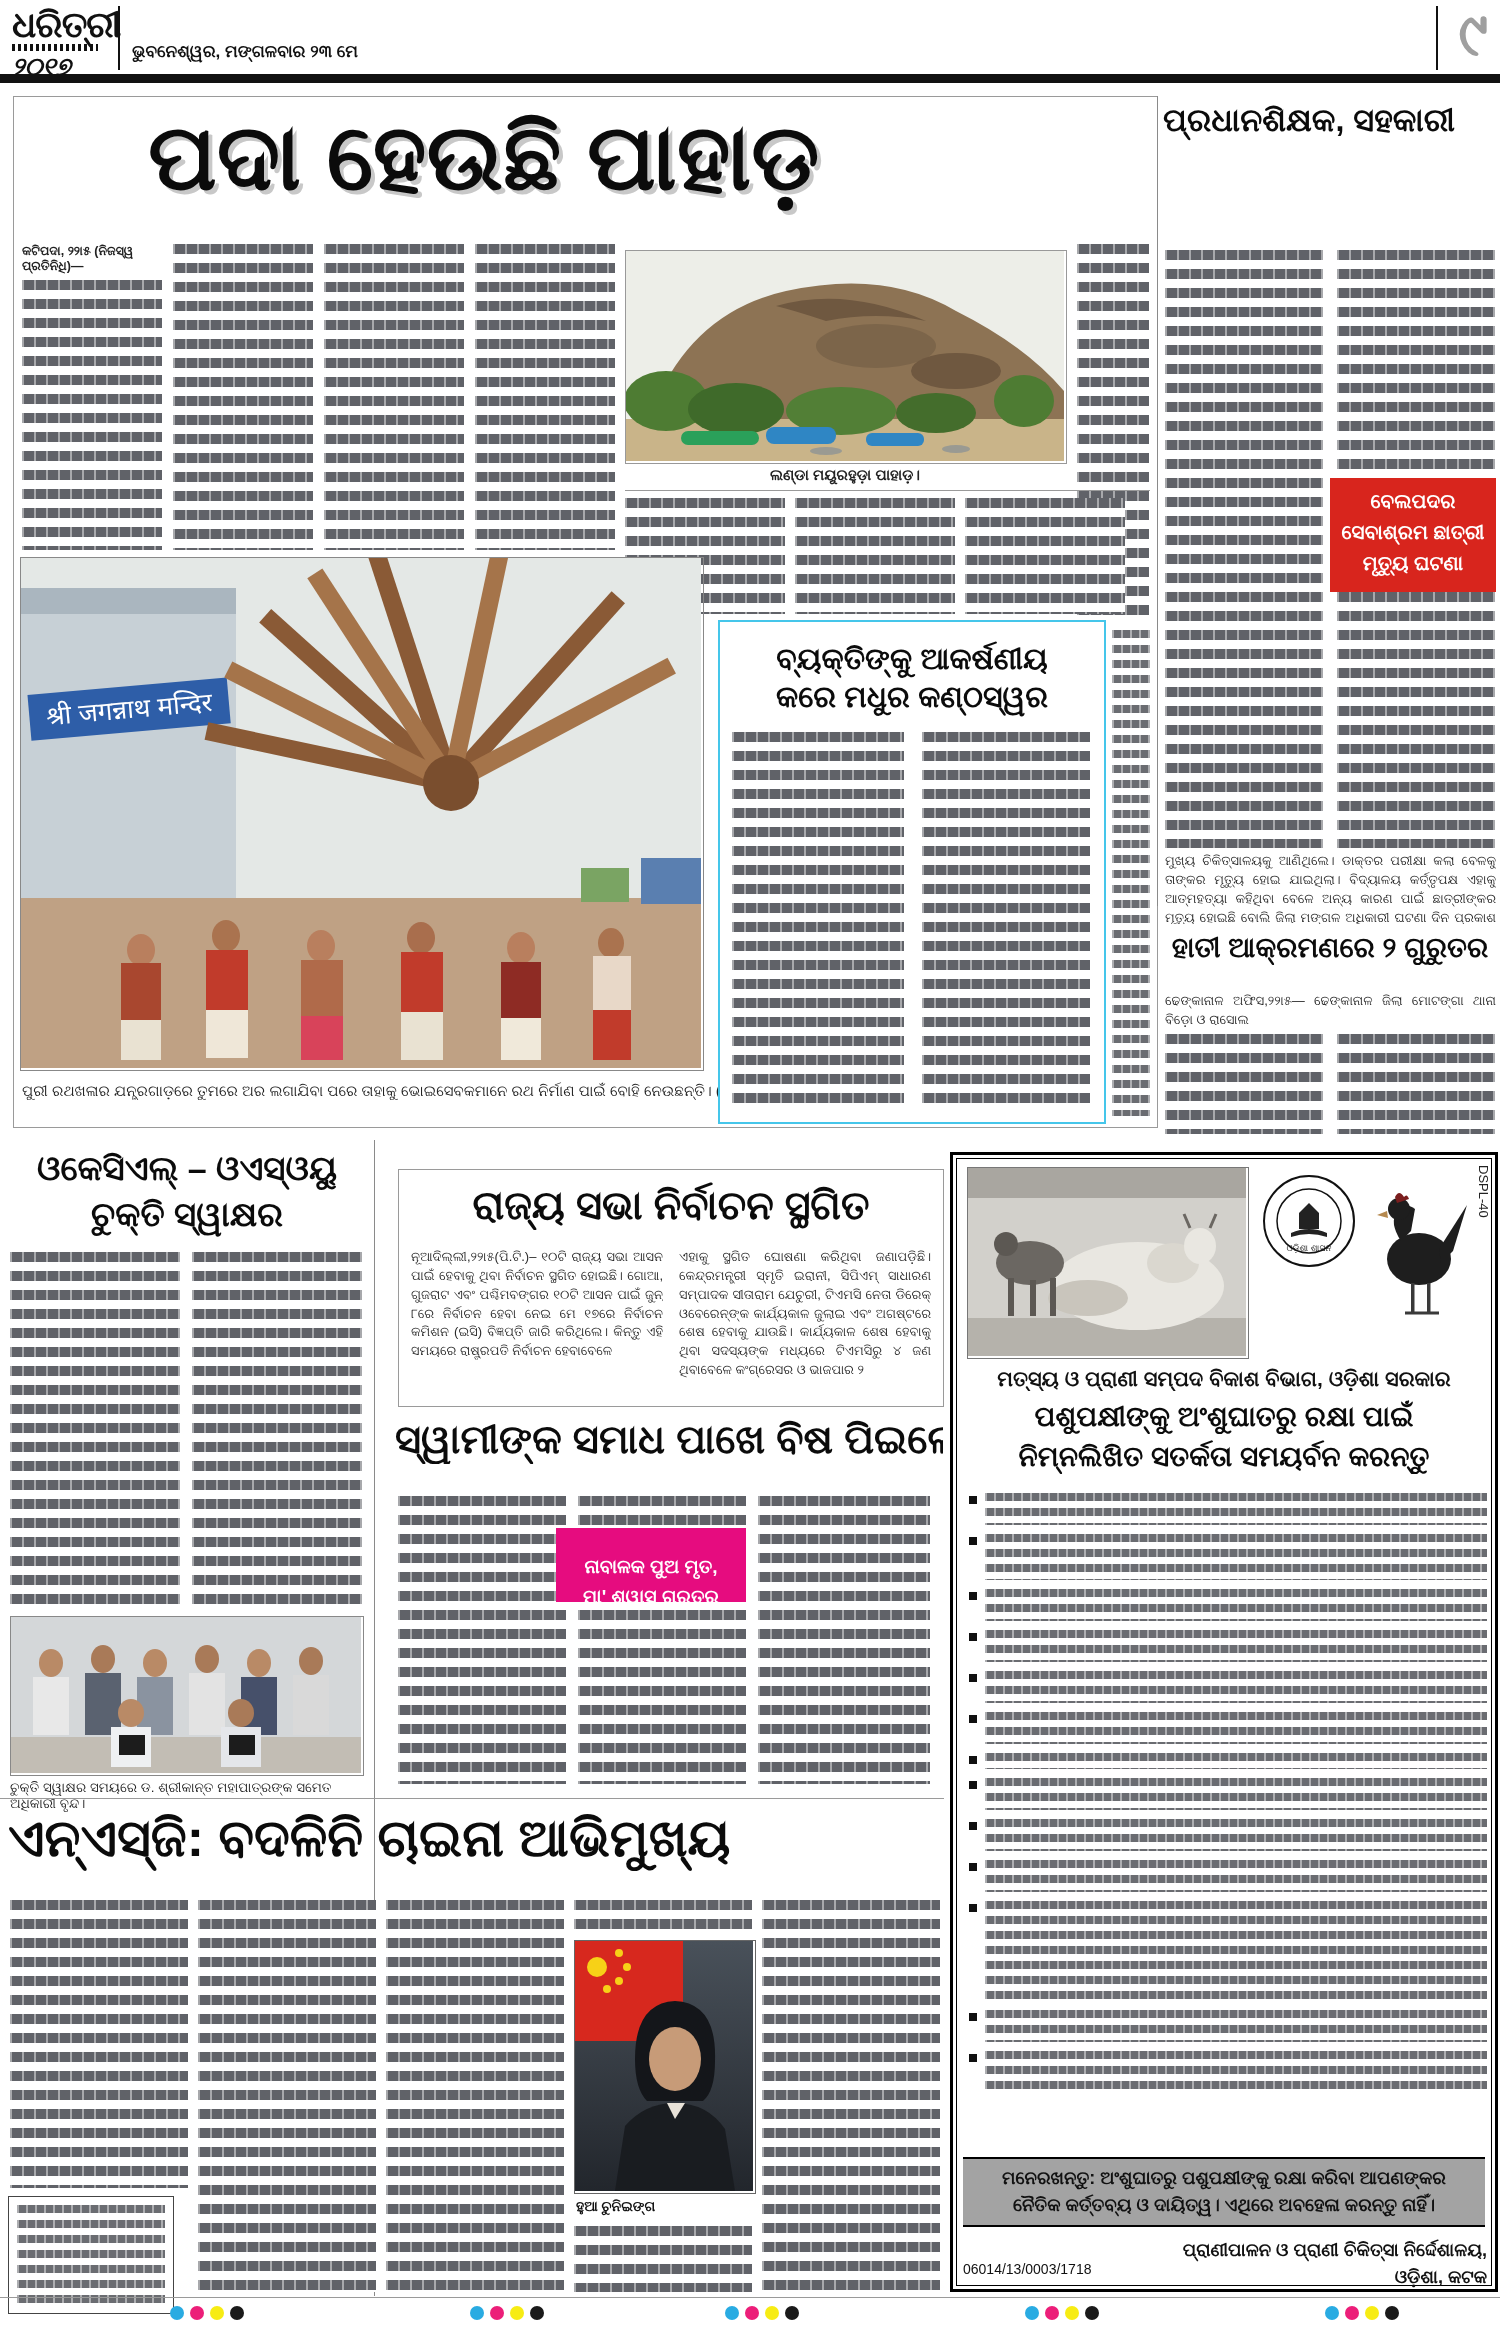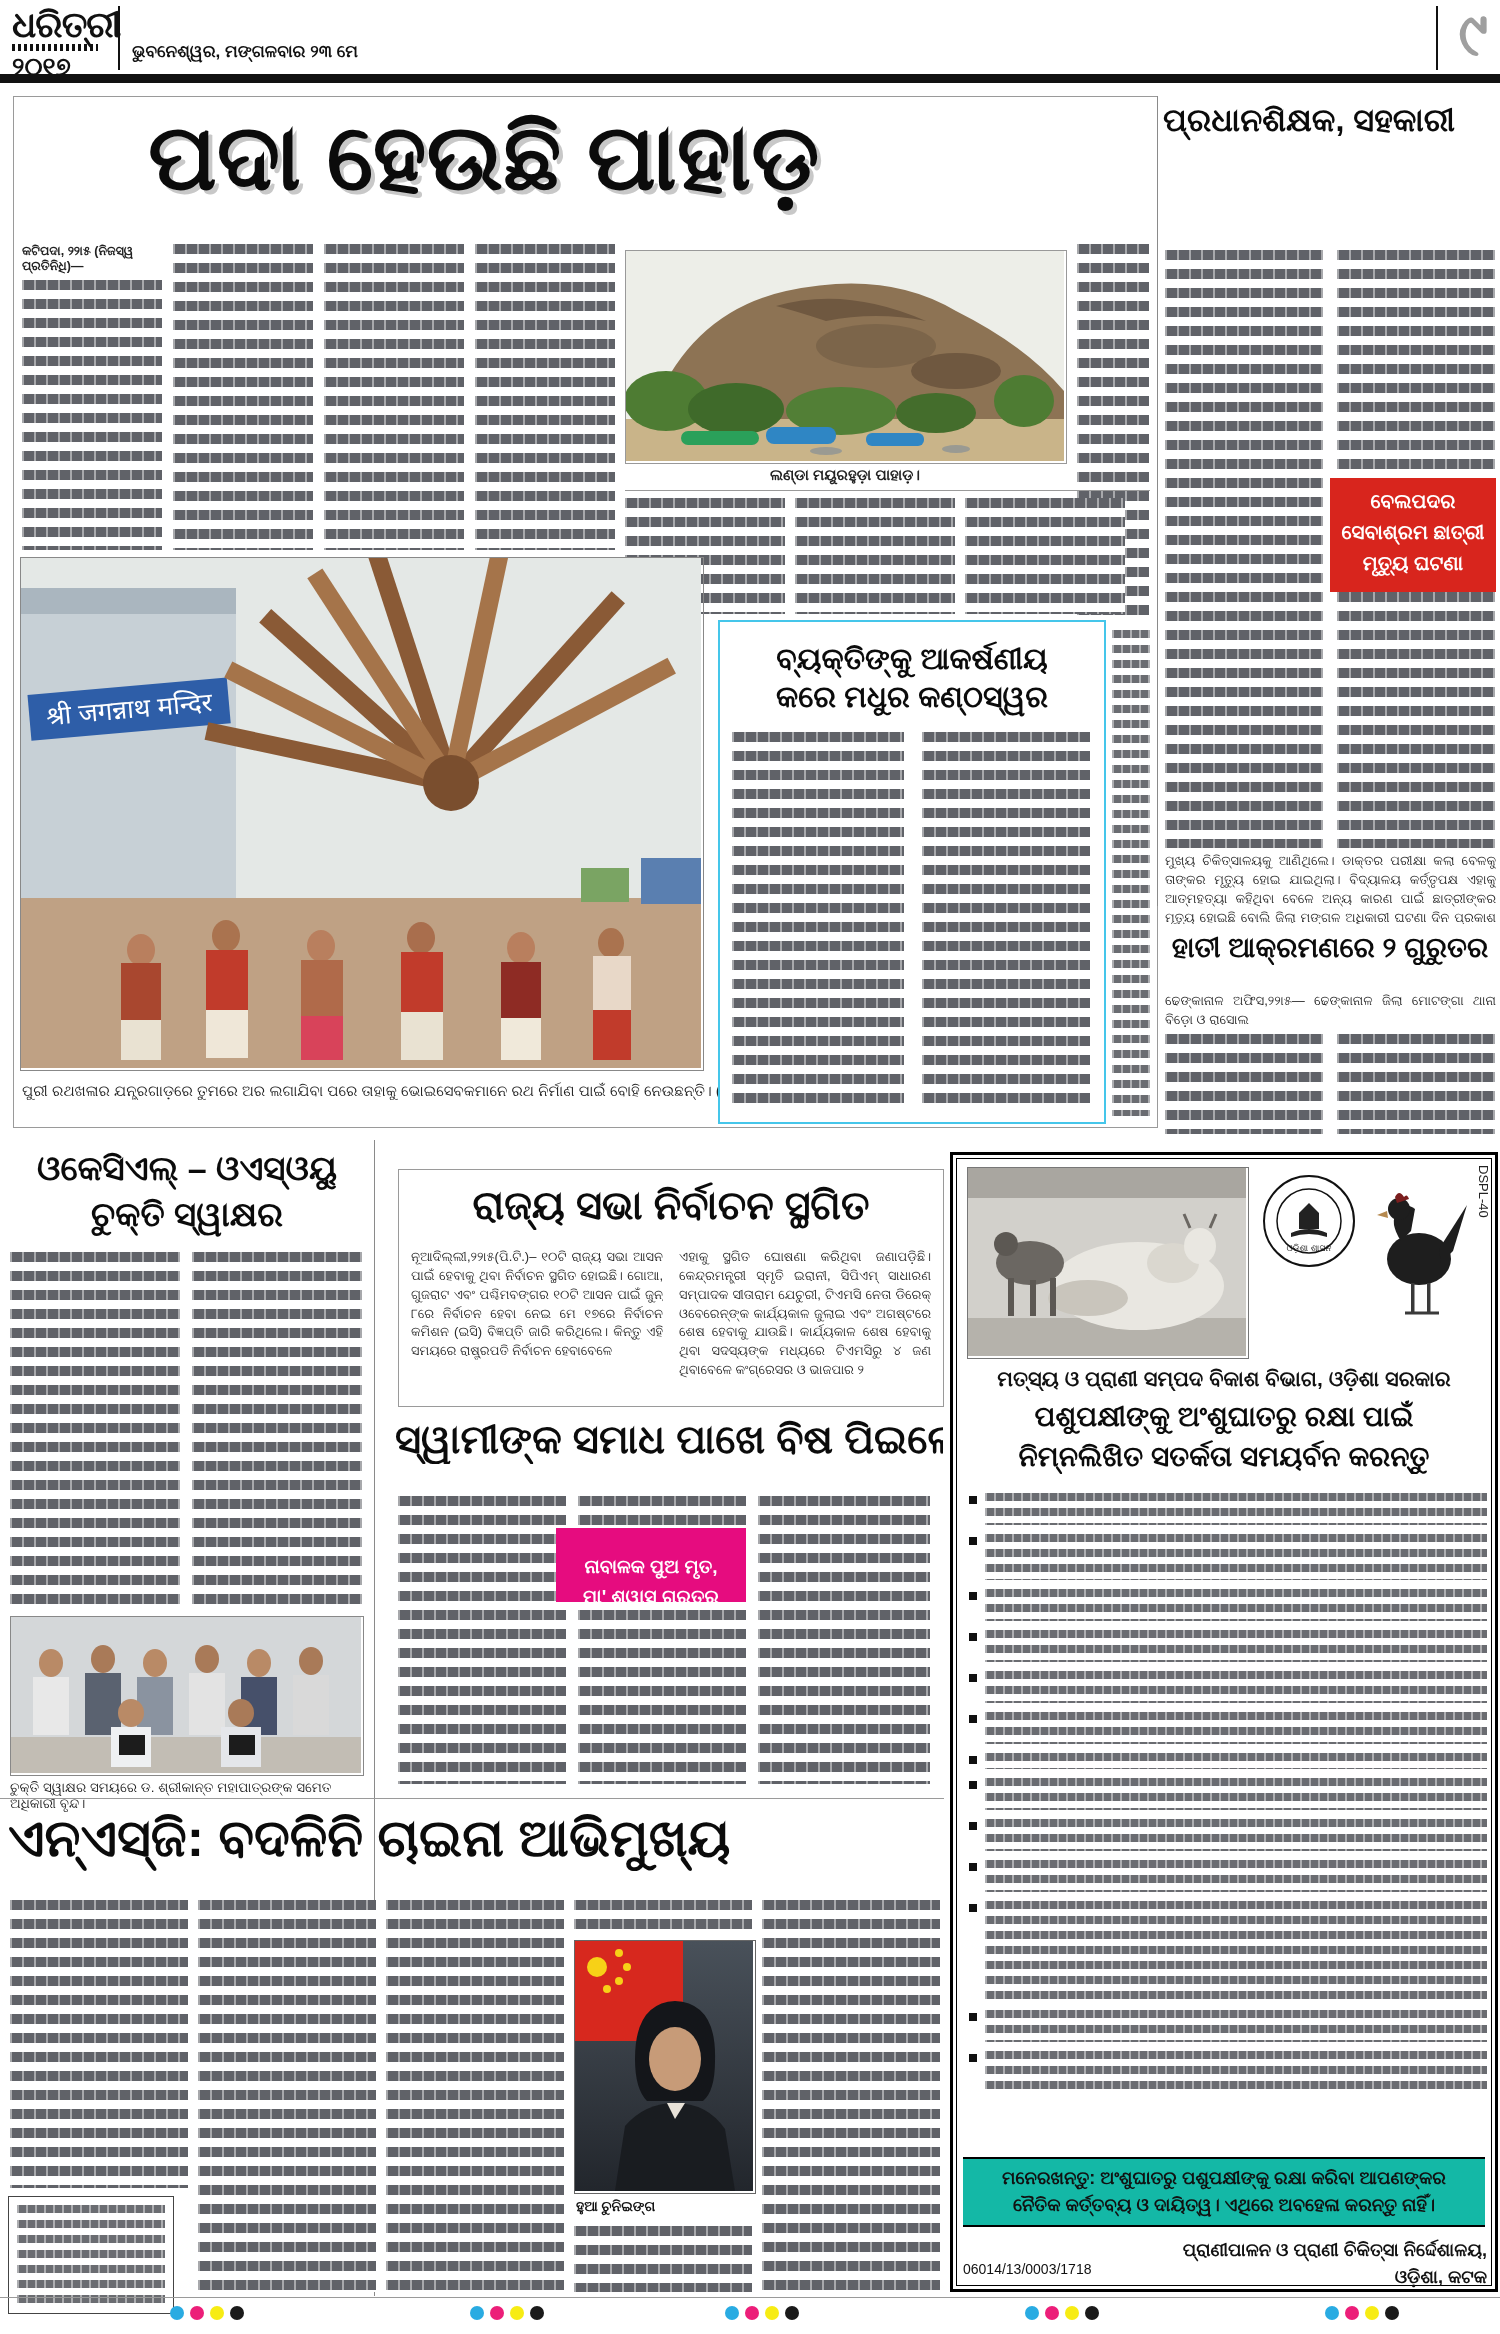--- a/index.html
+++ b/index.html
@@ -25,21 +25,21 @@
   svg{display:block;}
 </style>
 </head>
 <body>
 
 <div id="page">
 
   <div class="abs" style="left:12px;top:4px;width:100px;height:68px;">
     <div style="font-size:36px;font-weight:bold;letter-spacing:-1px;">ଧରିତ୍ରୀ</div>
     <div style="width:86px;height:7px;margin-top:-2px;background:repeating-linear-gradient(90deg,#111 0 3px,#fff 3px 6px);"></div>
-    <div style="font-size:25px;font-weight:bold;margin-top:1px;">୨୦୧୭</div>
+    <div style="font-size:25px;font-weight:bold;margin-top:1px;font-style:italic;">୨୦୧୭</div>
   </div>
   <div class="abs" style="left:118px;top:6px;width:2px;height:64px;background:#111;"></div>
   <div class="abs" style="left:132px;top:42px;font-size:17px;font-weight:bold;">ଭୁବନେଶ୍ୱର, ମଙ୍ଗଳବାର ୨୩ ମେ</div>
   <div class="abs" style="left:1436px;top:6px;width:2px;height:64px;background:#111;"></div>
   <div class="abs" style="right:12px;top:0px;font-size:60px;font-weight:bold;color:#9f9f9f;">୯</div>
   <div class="abs" style="left:0;top:74px;width:1500px;height:9px;background:#121212;"></div>
 
   <div class="abs boxed" style="left:13px;top:96px;width:1143px;height:1030px;"></div>
 
   <div class="abs hl" style="left:148px;top:100px;width:1000px;height:140px;font-size:92px;text-shadow:4px 4px 0 #c8c8c8;white-space:nowrap;overflow:hidden;">ପଦା ହେଉଛି ପାହାଡ଼</div>
@@ -332,21 +332,21 @@
           <div class="gks" style="height:100px;"></div>
         </div>
       <div class="blt">
           <div class="gks" style="height:32px;"></div>
         </div>
       <div class="blt">
           <div class="gks" style="height:44px;"></div>
         </div>
     </div>
 
-    <div style="position:absolute;left:10px;top:1002px;width:522px;background:#14b8a6;border-top:2px solid #000;border-bottom:2px solid #000;padding:6px 12px;text-align:center;font-weight:bold;font-size:18px;line-height:1.5;box-sizing:border-box;">
+    <div style="position:absolute;left:10px;top:1002px;width:522px;background:#a3a3a3;border-top:2px solid #000;border-bottom:2px solid #000;padding:6px 12px;text-align:center;font-weight:bold;font-size:18px;line-height:1.5;box-sizing:border-box;">
       <div style="white-space:nowrap;overflow:hidden;">ମନେରଖନ୍ତୁ: ଅଂଶୁଘାତରୁ ପଶୁପକ୍ଷୀଙ୍କୁ ରକ୍ଷା କରିବା ଆପଣଙ୍କର</div>
       <div style="white-space:nowrap;overflow:hidden;">ନୈତିକ କର୍ତ୍ତବ୍ୟ ଓ ଦାୟିତ୍ୱ। ଏଥିରେ ଅବହେଳା କରନ୍ତୁ ନାହିଁ।</div>
     </div>
 
     <div style="position:absolute;left:190px;top:1082px;width:344px;text-align:right;font-weight:bold;font-size:18px;line-height:1.5;">
       <div>ପ୍ରାଣୀପାଳନ ଓ ପ୍ରାଣୀ ଚିକିତ୍ସା ନିର୍ଦ୍ଦେଶାଳୟ,</div>
       <div>ଓଡ଼ିଶା, କଟକ</div>
     </div>
     <div style="position:absolute;left:10px;top:1106px;font-size:14px;">06014/13/0003/1718</div>
   </div>

